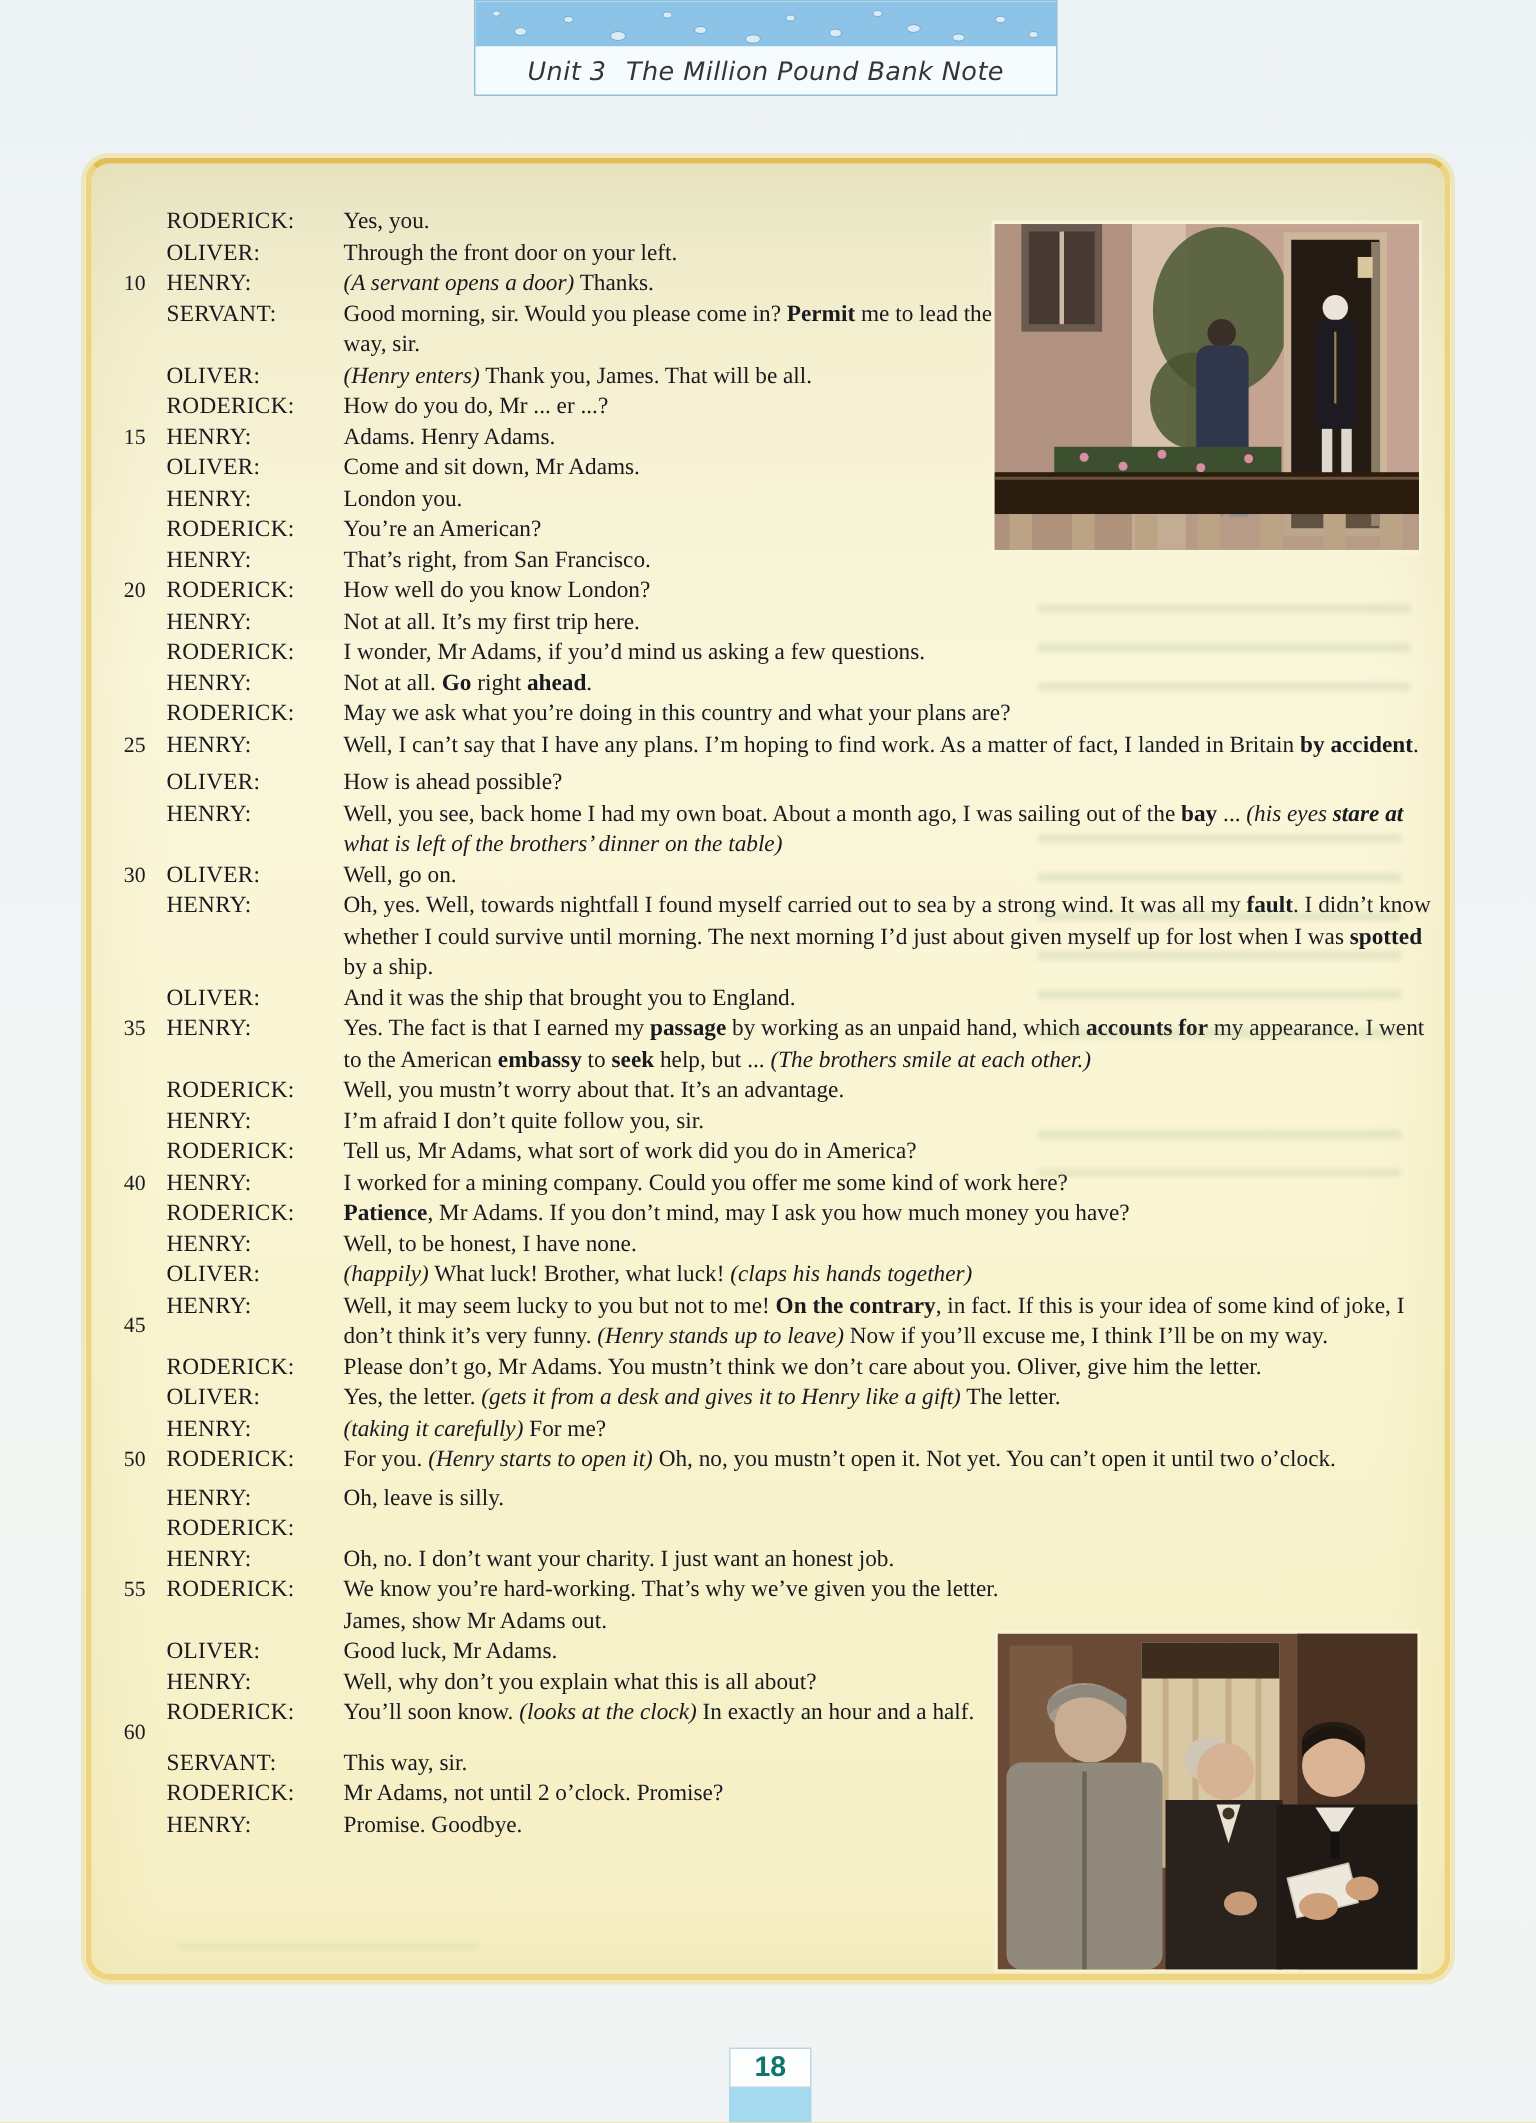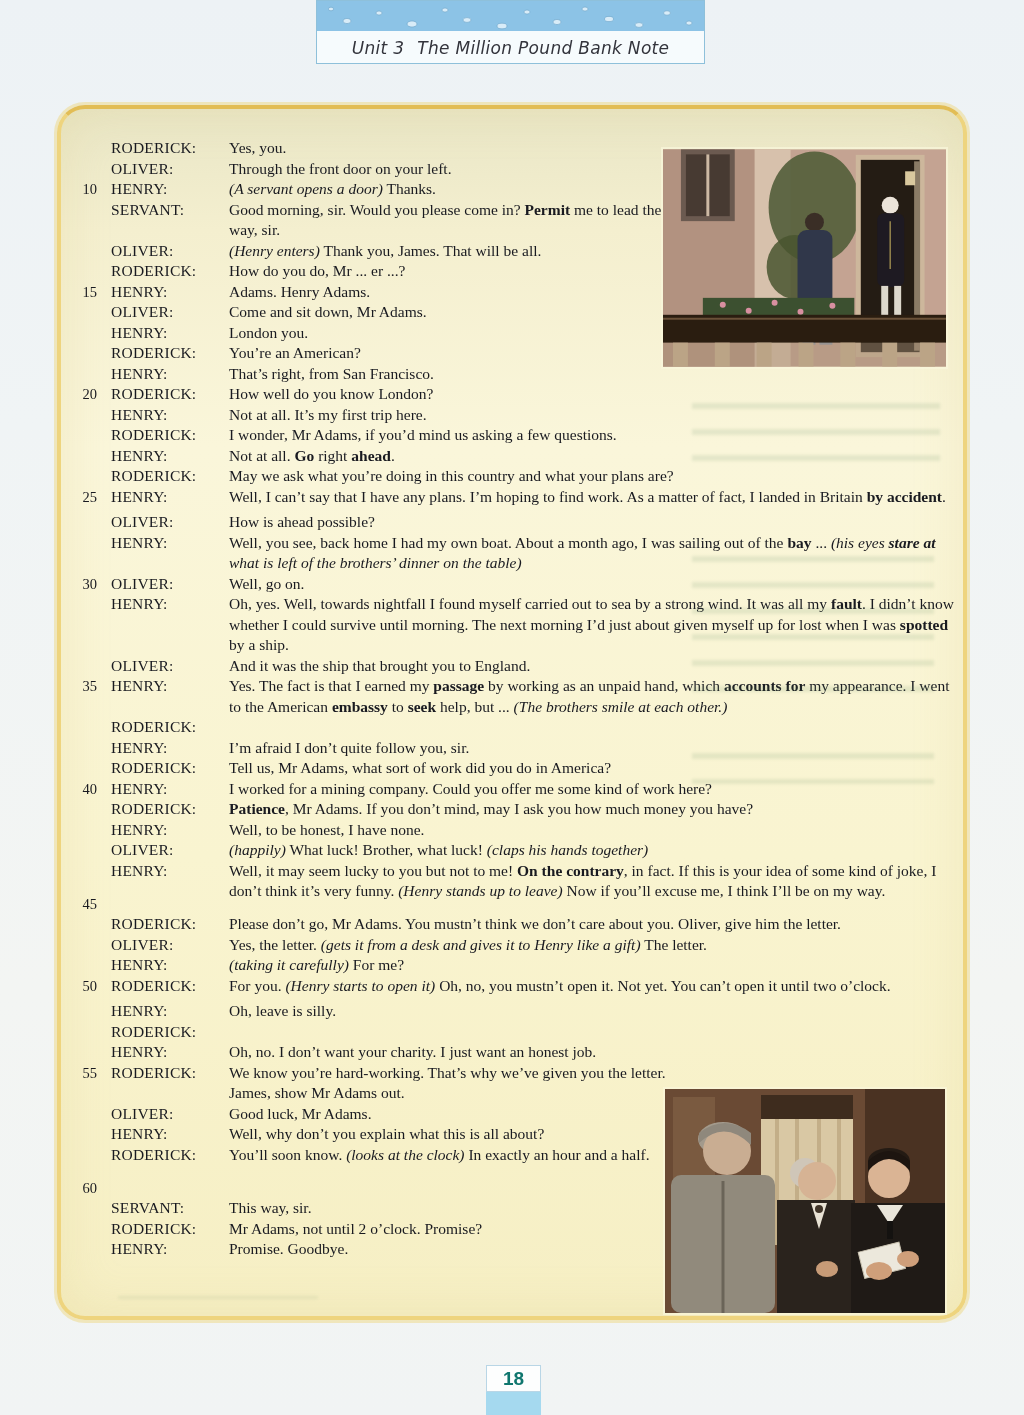--- a/index.html
+++ b/index.html
@@ -12,29 +12,29 @@
               border:1px solid #8ec0da; background:#f6fbfd; }
   .unit-drops { position:absolute; left:0; top:0; width:100%; height:30px; }
   .unit-title { position:absolute; left:0; top:30px; width:100%; height:34px;
                 display:flex; align-items:center; justify-content:center;
                 font-family:"DejaVu Sans", sans-serif; font-style:italic; font-weight:500;
                 font-size:17px; color:#33343c; letter-spacing:.3px; }
   .unit-title .sep { display:inline-block; width:13px; }
 
   
   .panel { position:absolute; left:57px; top:105px; width:910px; height:1215px;
-           border-radius:28px; border:4px solid #eed47e; border-top-color:#e2bd55;
+           border-radius:16px; border:4px solid #eed47e; border-top-color:#e2bd55;
            background:linear-gradient(180deg,#e9e6c6 0%,#f4efcf 10%,#faf6da 28%,#f9f4d0 62%,#f6efc4 100%);
            box-shadow:0 0 0 3px rgba(238,212,120,.45), inset 0 0 50px rgba(214,196,120,.22);
            padding:29px 0 0 4px; }
   .row { display:flex; align-items:flex-start; color:#191a20; }
   .row.gap { margin-top:5px; }
   .num { flex:none; width:40px; margin-right:6px; text-align:right; padding-right:8px;
          font-size:14.5px; line-height:20.5px; }
-  .num.line2 { margin-top:33px; }
+  .num.line2 { margin-top:13px; }
   .speaker { flex:none; width:118px; font-size:15.5px; line-height:20.5px; letter-spacing:.2px; }
   .text { flex:1; max-width:730px; font-size:15.5px; line-height:20.5px; }
   .row.narrow .text { max-width:440px; }
   .text b { font-weight:bold; }
   .text i { font-style:italic; }
 
   
   .photo { position:absolute; box-shadow:0 0 0 2px rgba(250,246,220,.7); }
   .photo svg { display:block; }
   #photo1 { left:663px; top:149px; width:283px; height:218px; }
@@ -203,20 +203,21 @@
           <span class="text">And it was the ship that brought you to England.</span>
         </div>
         <div class="row">
           <span class="num">35</span>
           <span class="speaker">HENRY:</span>
           <span class="text">Yes. The fact is that I earned my <b>passage</b> by working as an unpaid hand, which <b>accounts for</b> my appearance. I went to the American <b>embassy</b> to <b>seek</b> help, but ... <i>(The brothers smile at each other.)</i></span>
         </div>
         <div class="row">
           <span class="num"></span>
           <span class="speaker">RODERICK:</span>
+          <span class="text">Well, you mustn’t worry about that. It’s an advantage.</span>
         </div>
         <div class="row">
           <span class="num"></span>
           <span class="speaker">HENRY:</span>
           <span class="text">I’m afraid I don’t quite follow you, sir.</span>
         </div>
         <div class="row">
           <span class="num"></span>
           <span class="speaker">RODERICK:</span>
           <span class="text">Tell us, Mr Adams, what sort of work did you do in America?</span>

